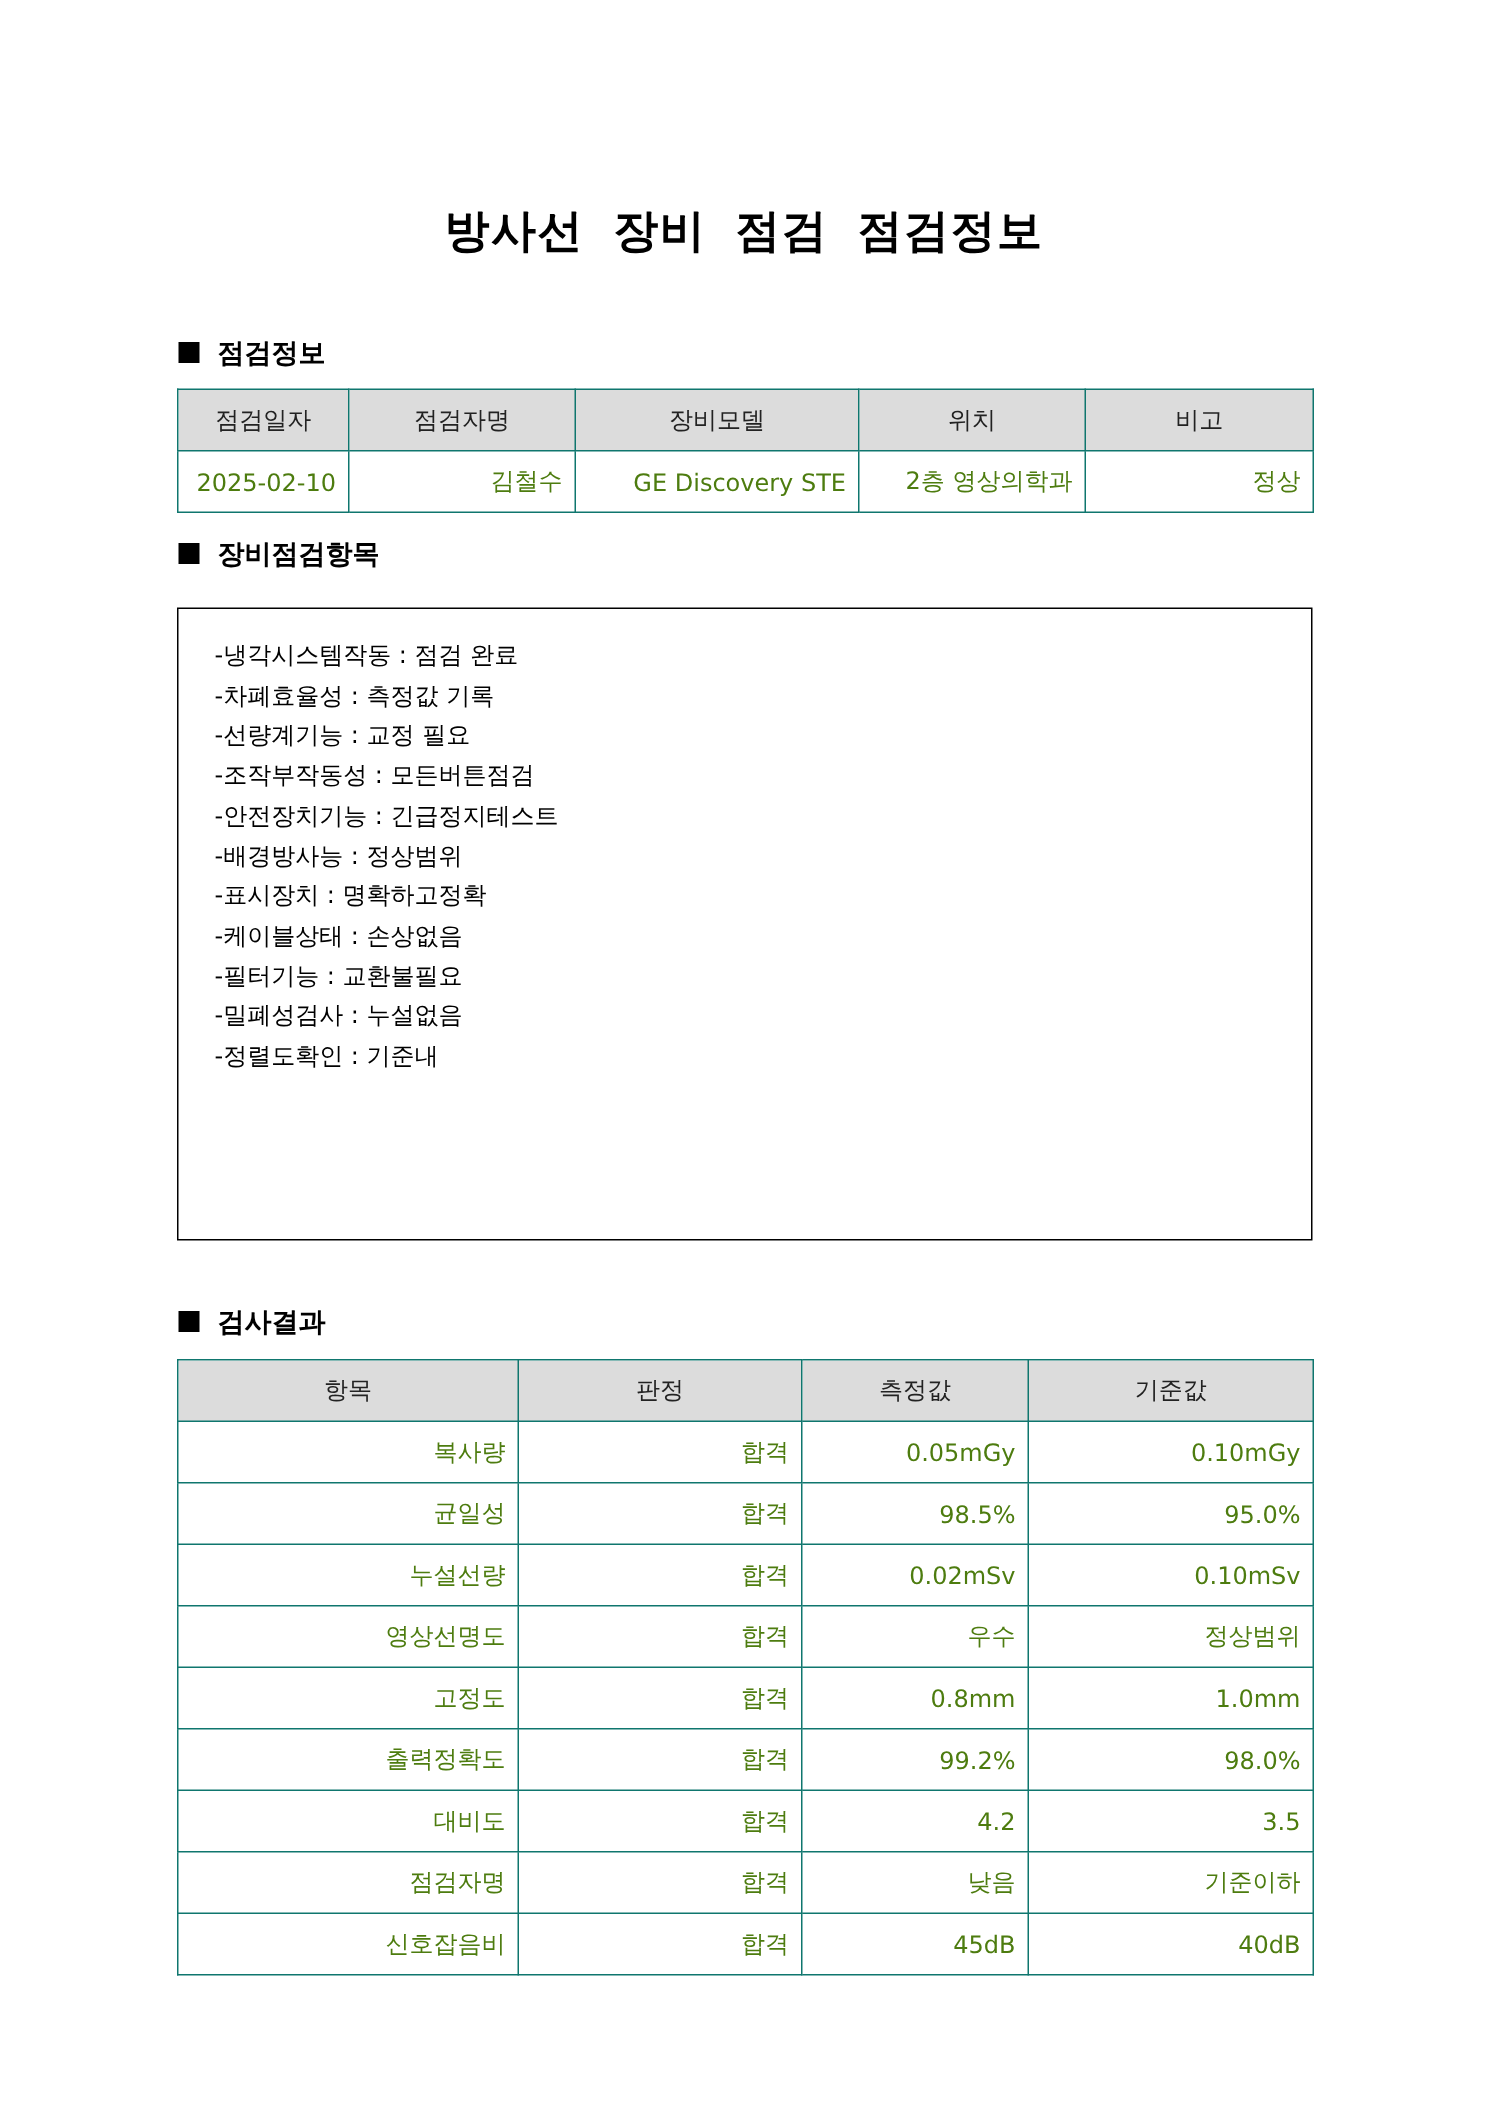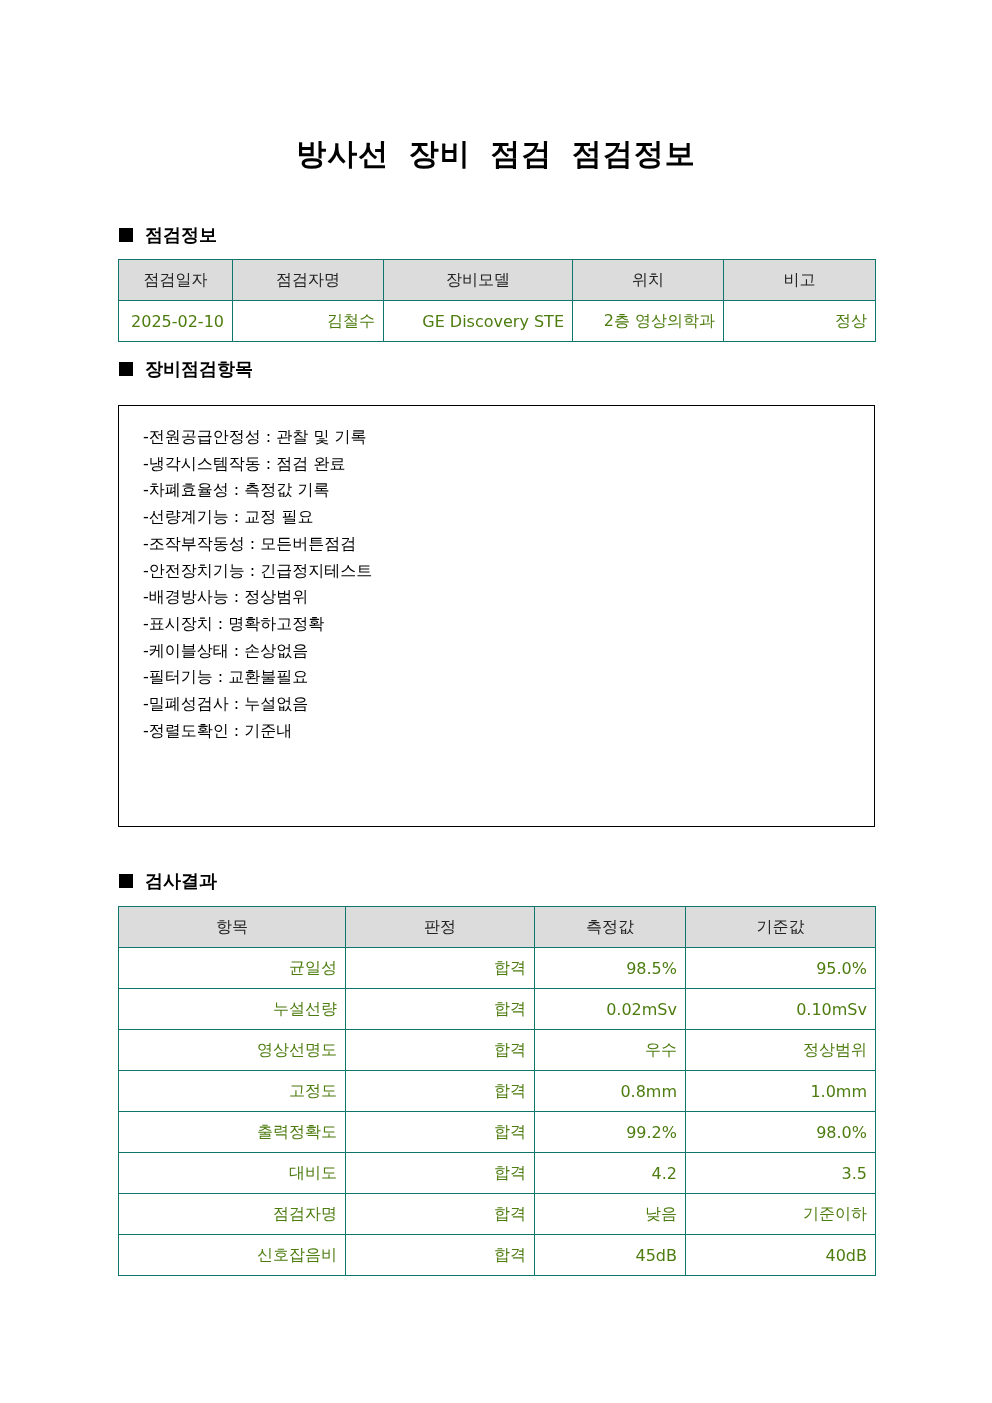--- a/index.html
+++ b/index.html
@@ -121,21 +121,20 @@
 </tbody>
   </table>
 
 <div class="section-heading" style="top:357px;">
   <span class="square"></span>
   <span>장비점검항목</span>
 </div>
 
 <div class="checklist-box">
   <ul>
-    <li>-전원공급안정성 : 관찰 및 기록</li>
     <li>-냉각시스템작동 : 점검 완료</li>
     <li>-차폐효율성 : 측정값 기록</li>
     <li>-선량계기능 : 교정 필요</li>
     <li>-조작부작동성 : 모든버튼점검</li>
     <li>-안전장치기능 : 긴급정지테스트</li>
     <li>-배경방사능 : 정상범위</li>
     <li>-표시장치 : 명확하고정확</li>
     <li>-케이블상태 : 손상없음</li>
     <li>-필터기능 : 교환불필요</li>
     <li>-밀폐성검사 : 누설없음</li>
@@ -156,20 +155,26 @@
       <col style="width:190px">
   </colgroup>
   <tbody>
       <tr>
     <th>항목</th>
     <th>판정</th>
     <th>측정값</th>
     <th>기준값</th>
   </tr>
   <tr>
+    <td>복사량</td>
+    <td>합격</td>
+    <td>0.05mGy</td>
+    <td>0.10mGy</td>
+  </tr>
+  <tr>
     <td>균일성</td>
     <td>합격</td>
     <td>98.5%</td>
     <td>95.0%</td>
   </tr>
   <tr>
     <td>누설선량</td>
     <td>합격</td>
     <td>0.02mSv</td>
     <td>0.10mSv</td>

